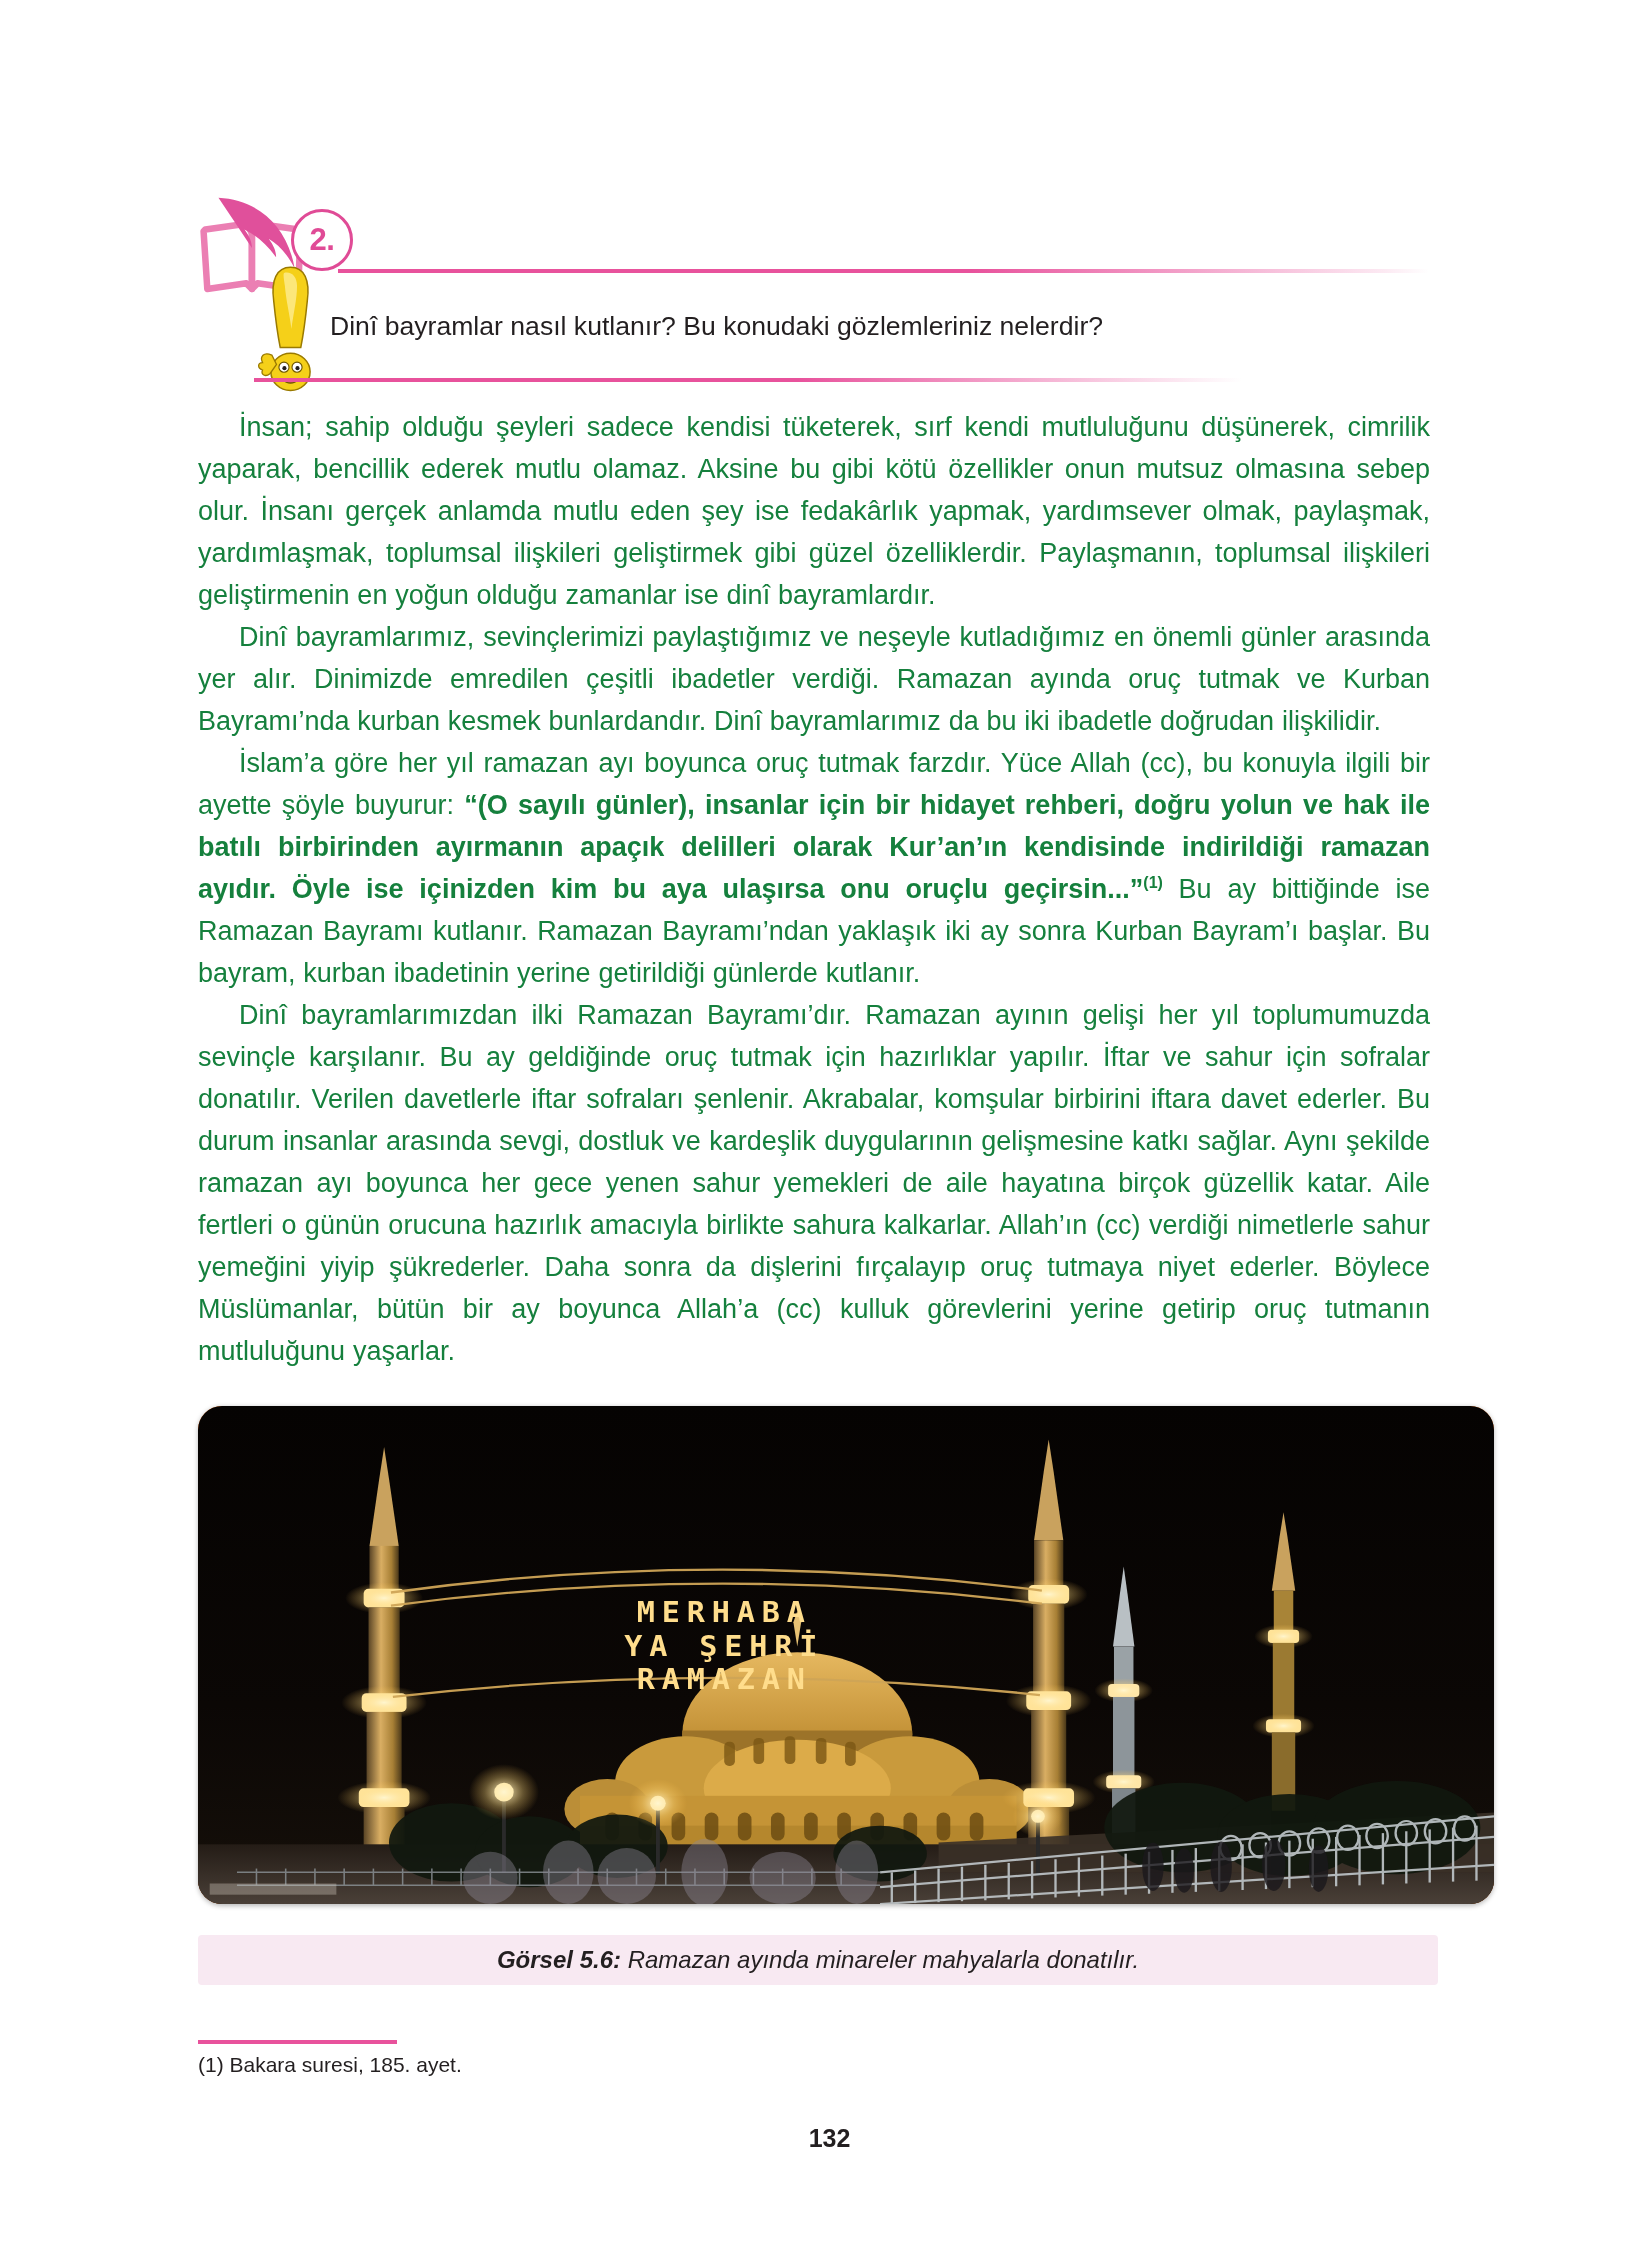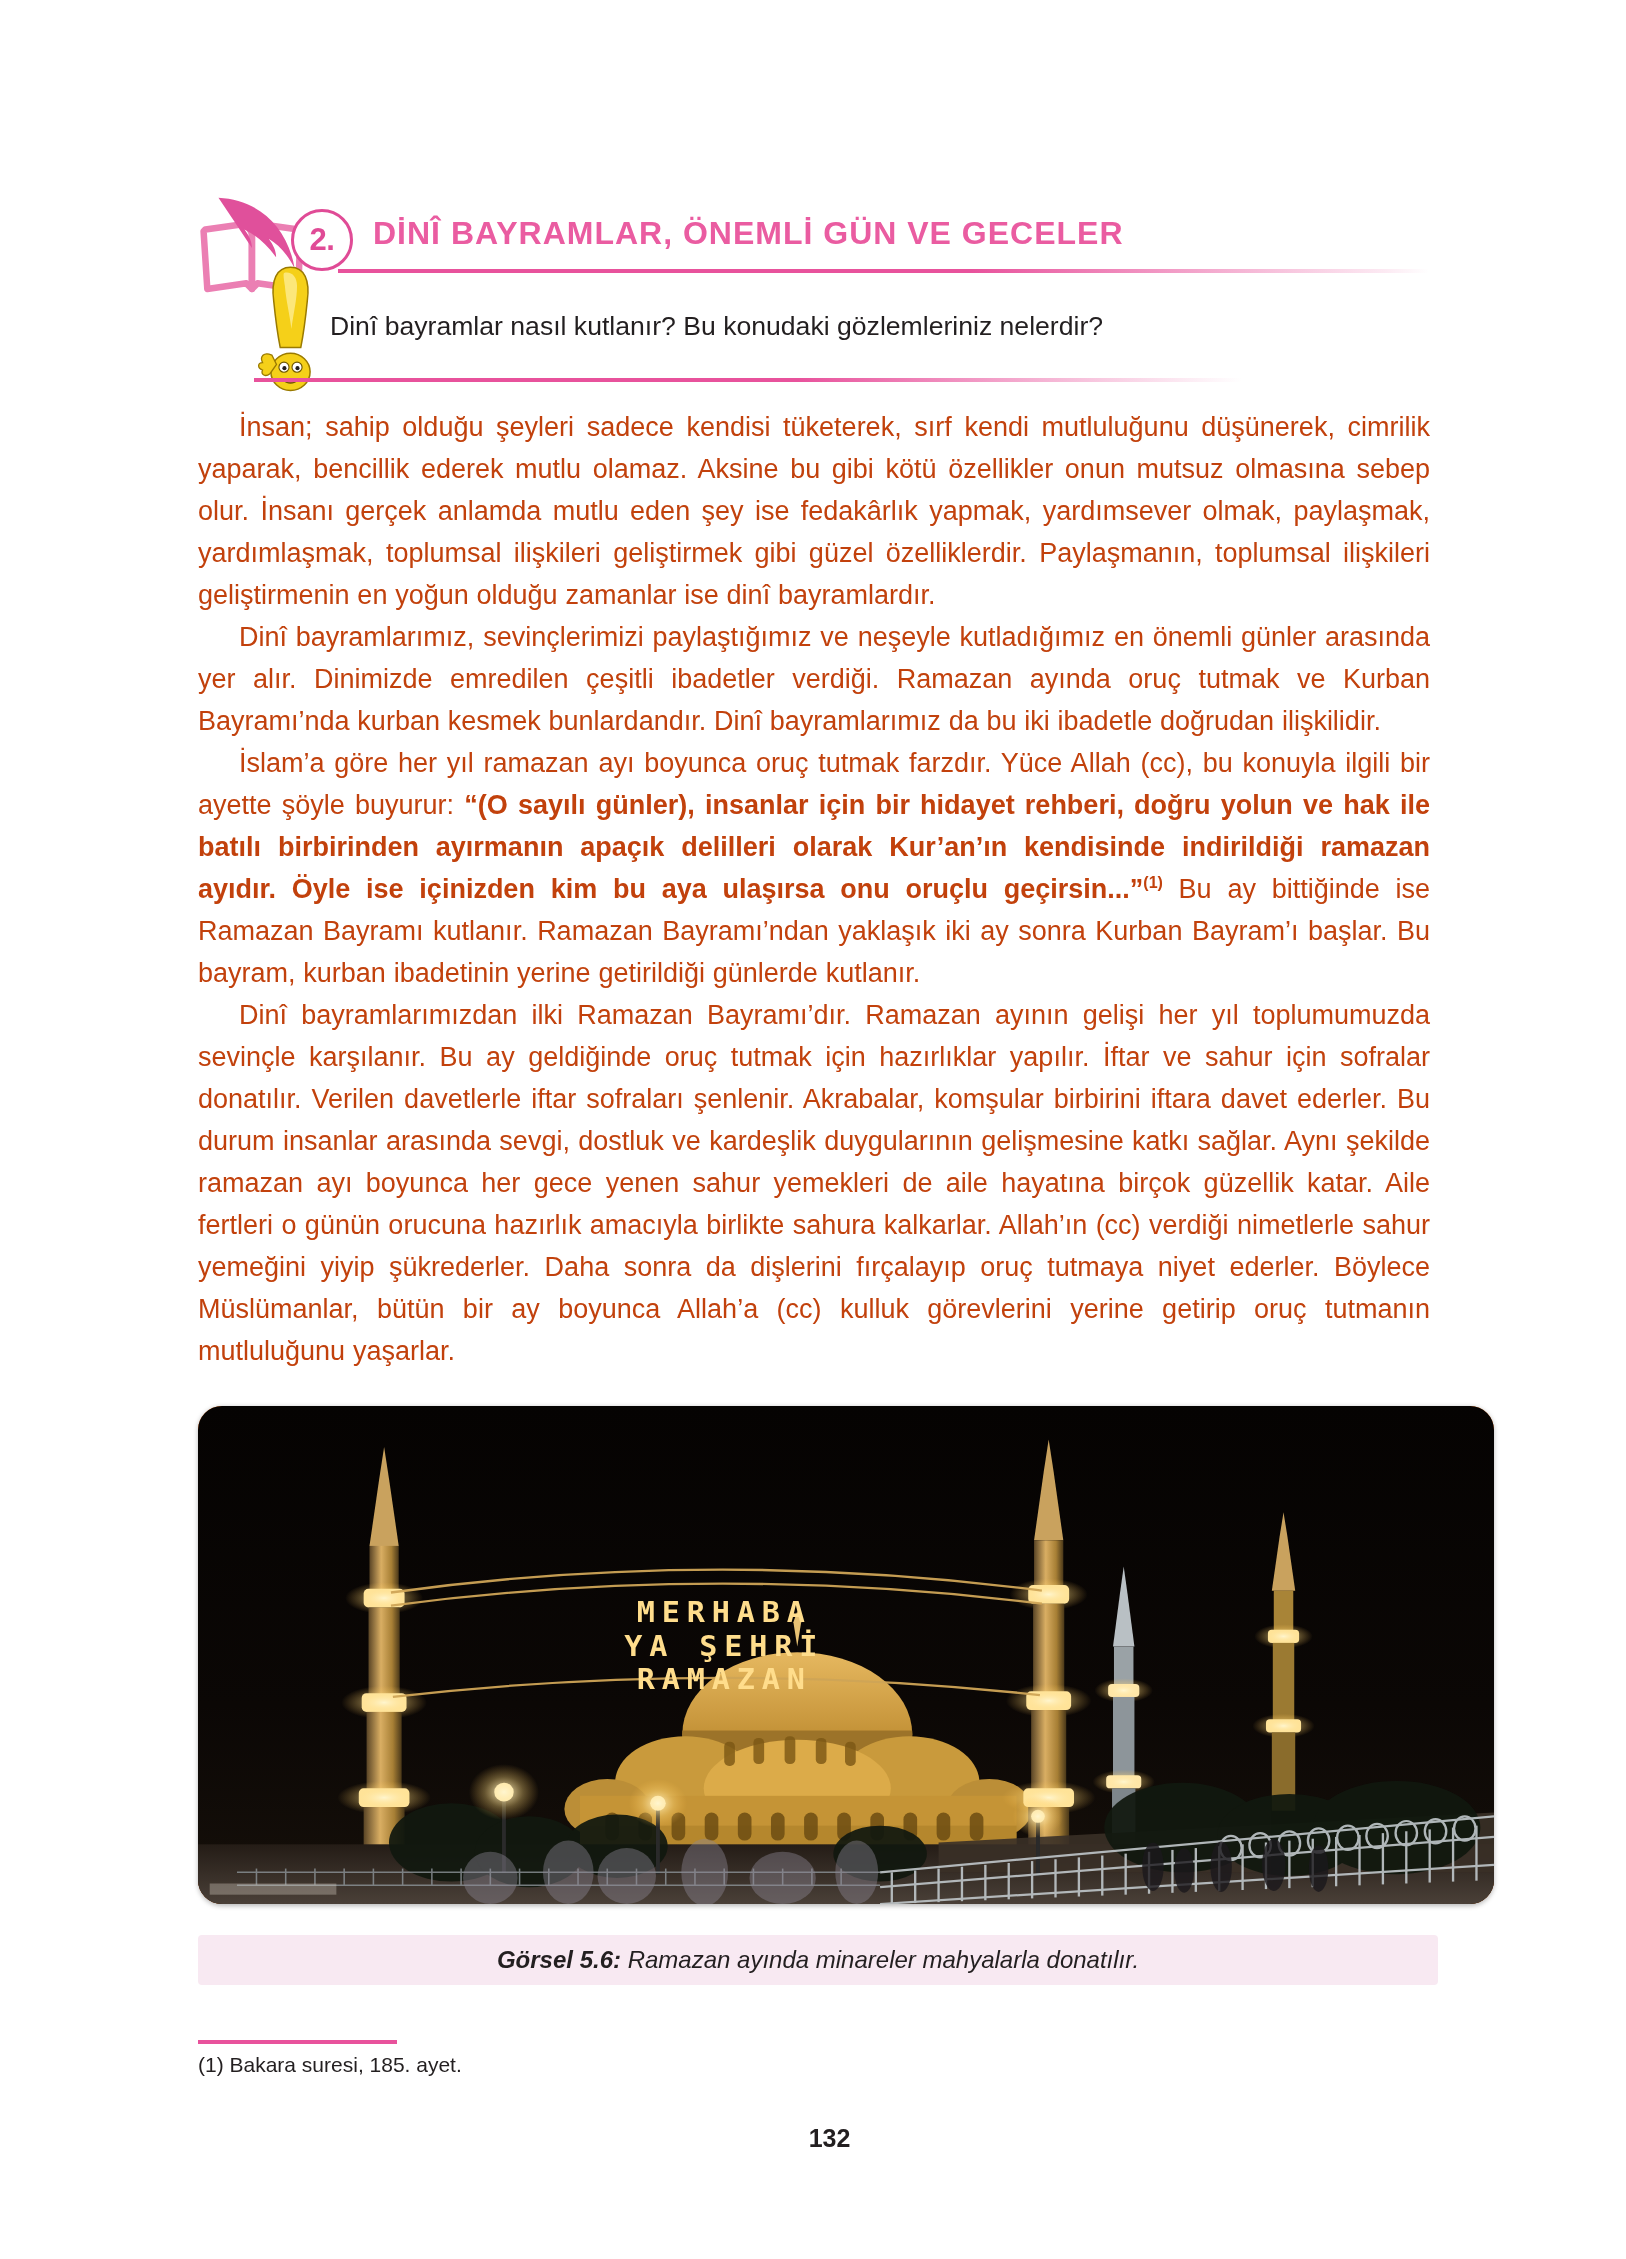--- a/index.html
+++ b/index.html
@@ -124,21 +124,21 @@
     left: 198px;
     top: 406px;
     width: 1232px;
   }
   p.para {
     margin: 0 0 0 0;
     font-size: 27px;
     line-height: 42px;
     text-align: justify;
     text-indent: 41px;
-    color: #c2410c;
+    color: #15803d;
     hyphens: none;
     word-spacing: 0.3px;
   }
   p.para b { font-weight: bold; }
   sup.fn {
     font-size: 16px;
     vertical-align: super;
     font-weight: bold;
     line-height: 0;
   }
@@ -225,21 +225,20 @@
 
         <path d="M22 6 C64 8 96 36 104 82 C96 66 86 56 76 50 C82 58 84 64 84 70
                  C74 56 62 46 50 40 C56 48 58 54 58 60 C46 42 34 24 22 6 Z" fill="#e0509b"></path>
       </svg>
     </div>
 
     <div class="num-circle">
       <span>2.</span>
     </div>
 
-    <div class="section-title">DİNÎ BAYRAMLAR, ÖNEMLİ GÜN VE GECELER</div>
     <div class="title-rule"></div>
   </div>
 
   <div class="qbox">
     <div class="mascot">
       <svg viewBox="0 0 78 150" width="73" height="140" xmlns="http://www.w3.org/2000/svg">
 
         <path d="M39 10 C54 10 60 24 57 46 C55 66 52 86 50 96 L28 96
                  C26 86 23 66 21 46 C18 24 24 10 39 10 Z" fill="#f5d019" stroke="#9a7a00" stroke-width="1.6"></path>
         <path d="M32 16 C40 14 46 20 46 30 C46 44 42 60 40 76 C38 60 34 44 33 30 C32 22 31 18 32 16 Z" fill="#fdef9a" opacity="0.75"></path>

